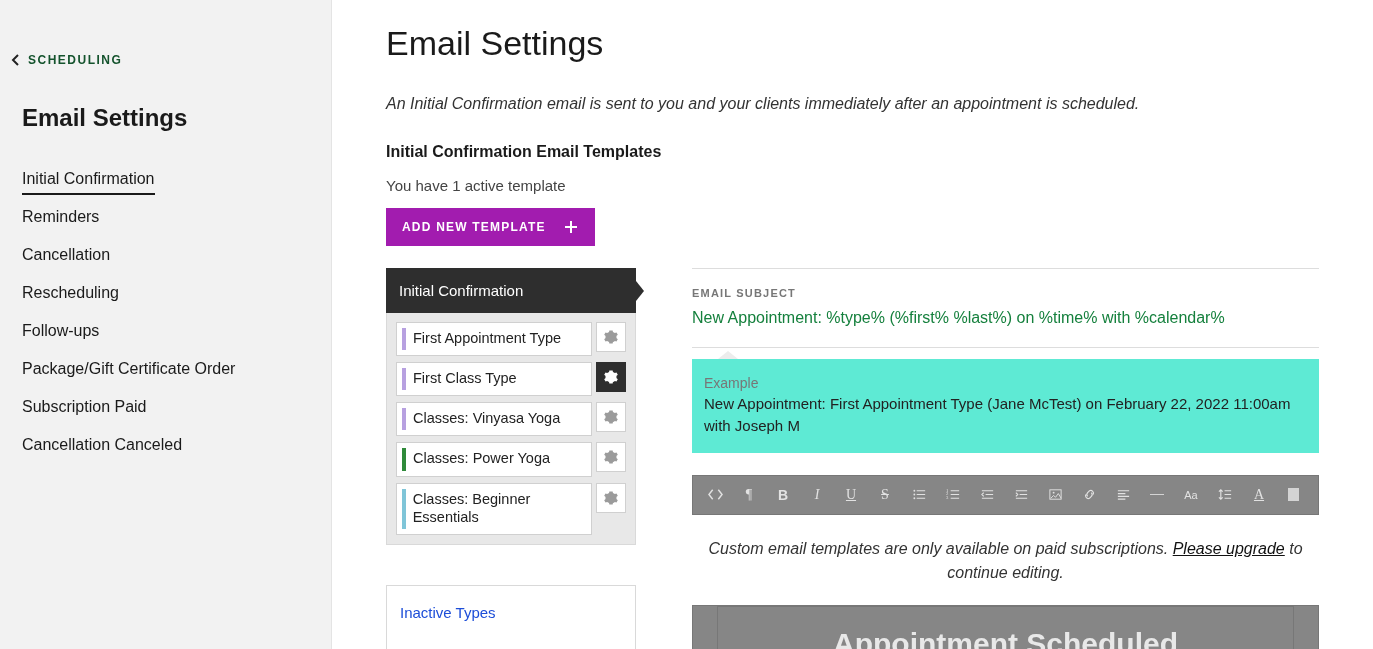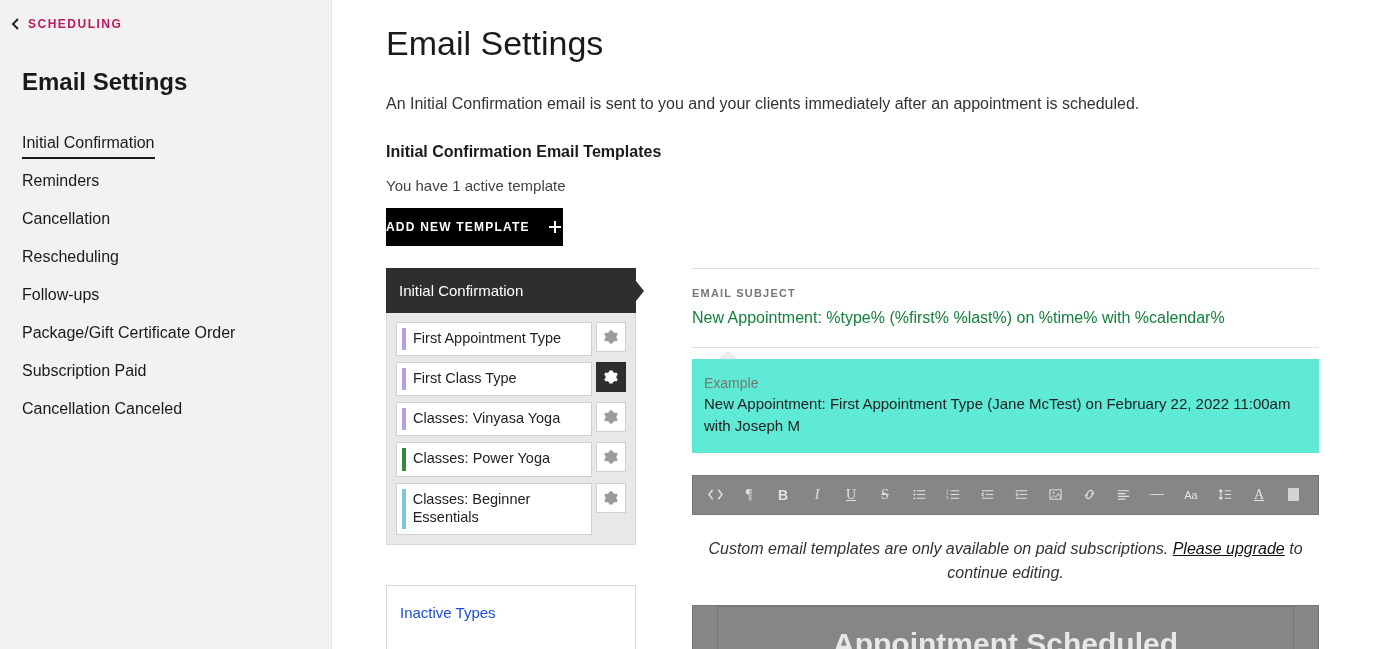--- a/index.html
+++ b/index.html
@@ -16,24 +16,25 @@
     height: 100%;
     overflow-y: auto;
   }
   .back-link {
     display: flex;
     align-items: center;
     gap: 4px;
     font-size: 12px;
     letter-spacing: 1.5px;
     font-weight: 700;
-    color: #be185d;
+    color: #14532d;
     cursor: pointer;
     margin-bottom: 36px;
     margin-left: -14px;
+    margin-top: 36px;
   }
   .back-link svg { width: 16px; height: 16px; }
   .sidebar h2 {
     font-size: 24px;
     font-weight: 600;
     margin-bottom: 28px;
   }
   .side-nav { list-style: none; }
   .side-nav li {
     font-size: 16px;
@@ -56,44 +57,45 @@
   }
   .main h1 {
     font-size: 34px;
     font-weight: 500;
     margin-bottom: 32px;
   }
   .main .intro {
     font-size: 16px;
     color: #333;
     margin-bottom: 30px;
+    font-style: italic;
   }
   .section-header {
     display: flex;
     align-items: baseline;
     gap: 16px;
     margin-bottom: 14px;
     flex-direction: column;
   }
   .section-header strong {
     font-size: 16px;
     font-weight: 700;
   }
   .section-header span {
     font-size: 15px;
     color: #444;
   }
   .add-template-btn {
     display: inline-flex;
     align-items: center;
     gap: 17px;
-    background: #000000;
+    background: #a21caf;
     color: #fff;
     border: none;
-    padding: 11px 0;
+    padding: 11px 16px;
     font-size: 12px;
     font-weight: 700;
     letter-spacing: 1.2px;
     cursor: pointer;
     margin-bottom: 22px;
   }
   .add-template-btn svg { width:16px; height:16px; }
 
   .content-row { display: flex; gap: 56px; align-items: flex-start; }
 

